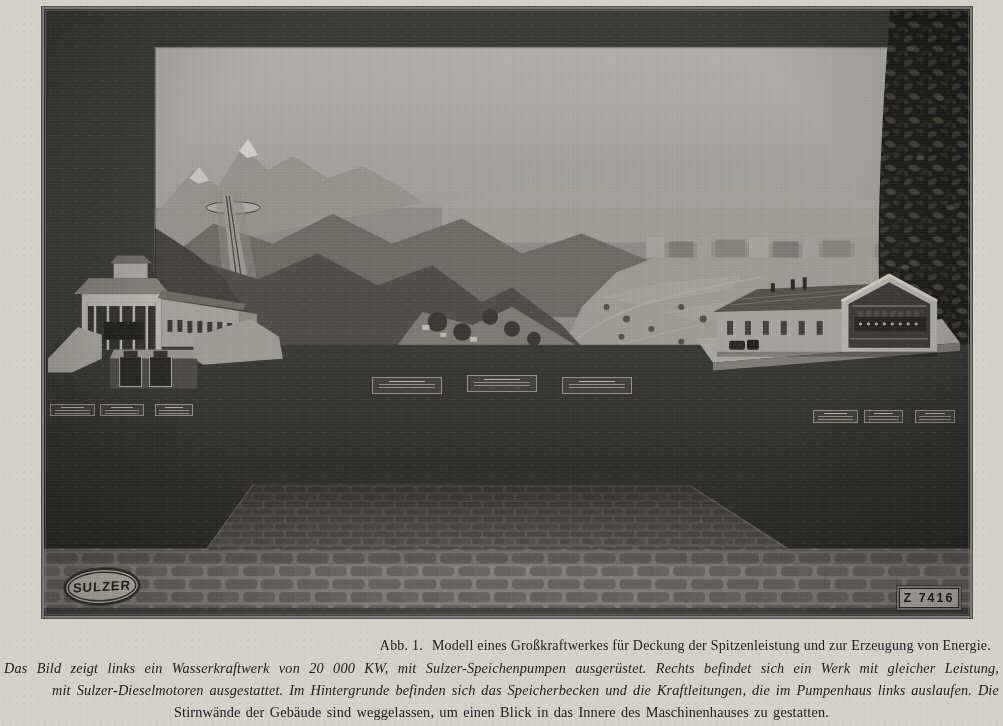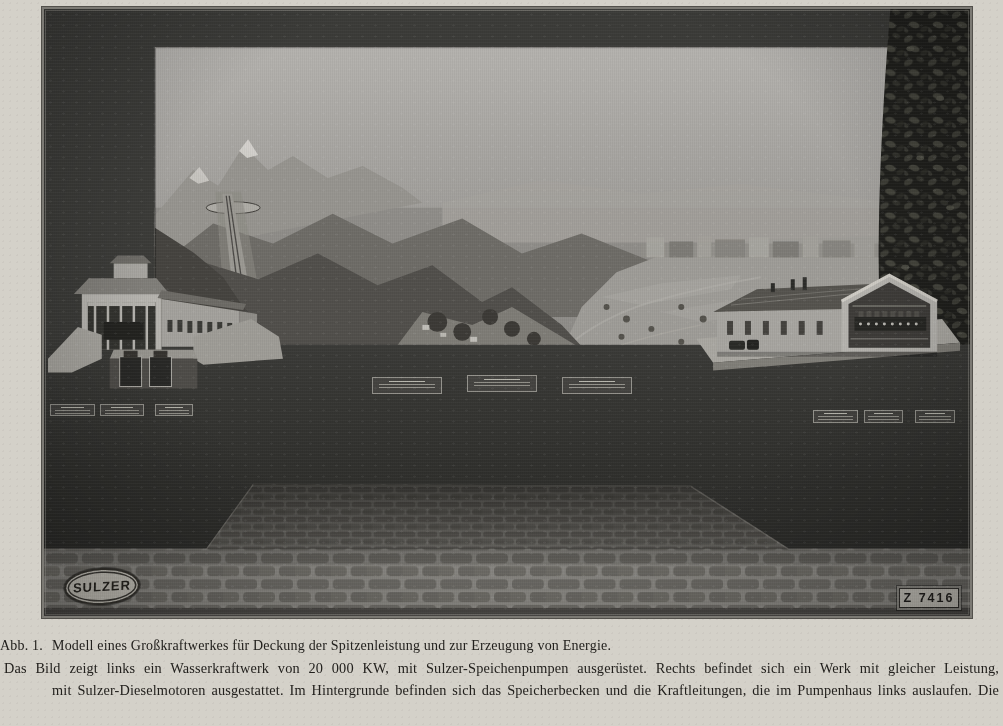--- a/index.html
+++ b/index.html
@@ -60,29 +60,29 @@
     background:#c6c3bb;border:1.5px solid #2f2d2a;box-sizing:border-box;
     box-shadow:0 0 0 2px #8d8b85, 0 0 0 3px rgba(0,0,0,0.4);
     display:flex;align-items:center;justify-content:center;
   }
   .plate span{
     font-family:"Liberation Sans", sans-serif;font-weight:bold;font-size:12.5px;
     letter-spacing:2px;color:#22201e;
   }
   
   .fig-caption{
-    position:absolute;left:0;right:12px;top:638px;text-align:left;
+    position:absolute;left:0;right:12px;top:638px;text-align:right;
     font-size:14px;letter-spacing:0.2px;white-space:nowrap;
   }
   .fig-caption .title{margin-left:9px;}
   .desc-line{
     position:absolute;left:4px;right:4px;font-size:14.3px;letter-spacing:0.15px;
     word-spacing:1.5px;white-space:nowrap;overflow:visible;
   }
-  .desc-line.j{text-align:justify;text-align-last:justify;white-space:normal;line-height:16px;height:18px;overflow:hidden;}
+  .desc-line.j{text-align:justify;text-align-last:justify;white-space:normal;line-height:16px;height:18px;overflow:hidden;font-style:italic;}
   .desc-line.c{text-align:center;}
   .dl1{top:660px;}
   .dl2{top:682px;margin-left:48px;}
   .dl3{top:704px;}
 </style>
 </head>
 <body>
 
 <div class="page">
 
@@ -339,14 +339,15 @@
       <div class="vignette"></div>
       <div class="photo-grain"></div>
     </div>
   </div>
 
   <div class="fig-caption">
     <span class="label">Abb. 1.</span><span class="title">Modell eines Großkraftwerkes für Deckung der Spitzenleistung und zur Erzeugung von Energie.</span>
   </div>
   <div class="desc-line j dl1">Das Bild zeigt links ein Wasserkraftwerk von 20 000 KW, mit Sulzer-Speichenpumpen ausgerüstet.  Rechts befindet sich ein Werk mit gleicher Leistung,</div>
   <div class="desc-line j dl2">mit Sulzer-Dieselmotoren ausgestattet.  Im Hintergrunde befinden sich das Speicherbecken und die Kraftleitungen, die im Pumpenhaus links auslaufen.  Die</div>
+  <div class="desc-line c dl3">Stirnwände der Gebäude sind weggelassen, um einen Blick in das Innere des Maschinenhauses zu gestatten.</div>
 
 </div>
 
 </body></html>

